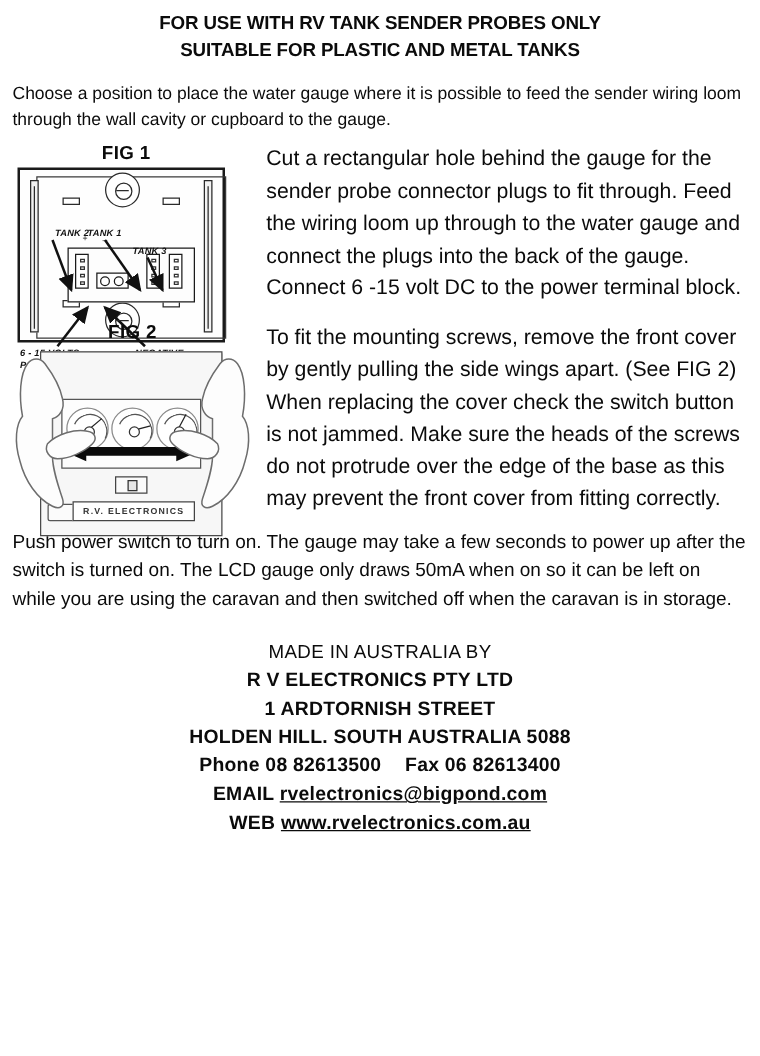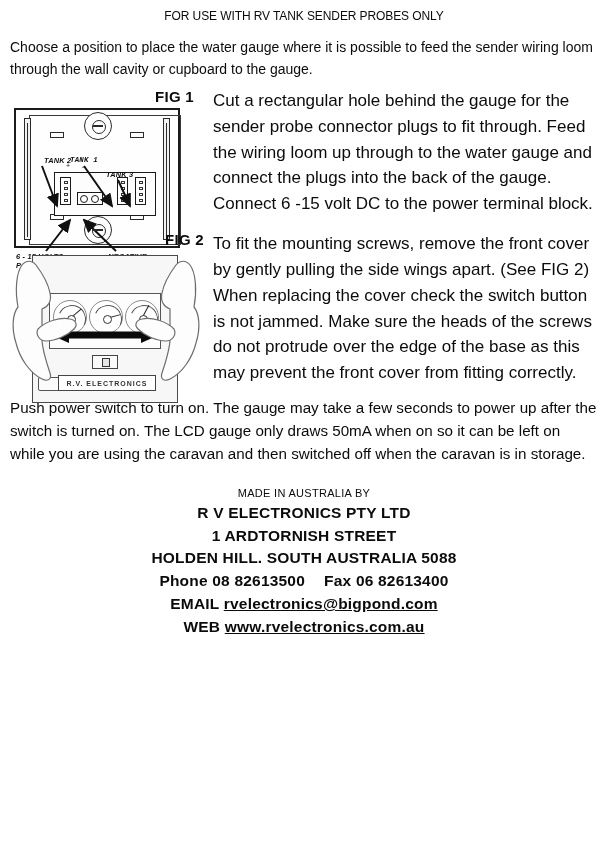--- a/index.html
+++ b/index.html
@@ -21,22 +21,22 @@
     padding-top: 8px;
     text-align: center;
   }
   .title-main {
     font-size: 25px;
     font-weight: bold;
     letter-spacing: 0.2px;
     line-height: 1.15;
   }
   .title-sub {
-    font-size: 12px;
-    font-weight: normal;
+    font-size: 15px;
+    font-weight: bold;
     line-height: 1.45;
     letter-spacing: -0.1px;
     text-align: center;
   }
 
   
   .intro {
     margin: 12px 10px 0 10px;
     font-size: 14px;
     line-height: 1.52;
@@ -46,21 +46,21 @@
   .fig-row {
     position: relative;
     margin-top: 8px;
   }
   .fig-col {
     position: absolute;
     left: 8px;
     top: 0;
   }
   .fig-label {
-    text-align: right;
+    text-align: center;
     font-size: 15px;
     font-weight: bold;
     letter-spacing: 0.3px;
     margin-bottom: 3px;
   }
   .fig-text {
     margin-left: 213px;
     margin-right: 4px;
     font-size: 17px;
     line-height: 1.52;
@@ -209,21 +209,21 @@
     position: absolute;
     font-size: 7.4px;
     font-weight: bold;
     font-style: italic;
     letter-spacing: 0.2px;
     color: #111;
     white-space: nowrap;
     line-height: 1.25;
   }
   .f1-txt.t2 { left: 36px; top: 48px; }
-  .f1-txt.t1 { left: 62px; top: 48px; font-family: Liberation Mono, monospace; }
+  .f1-txt.t1 { left: 62px; top: 48px; }
   .f1-txt.t3 { left: 98px; top: 62px; }
   .f1-txt.pos { left: 8px; top: 144px; }
   .f1-txt.neg { left: 100px; top: 144px; }
 
   
   .fig2 {
     width: 196px;
     height: 160px;
     position: relative;
   }
@@ -344,39 +344,40 @@
     line-height: 1.52;
   }
 
   
   .footer {
     margin-top: 20px;
     text-align: center;
     line-height: 1.48;
   }
   .footer .made {
-    font-size: 11px;
+    font-size: 15px;
     font-weight: normal;
     letter-spacing: 0.3px;
   }
   .footer .bold {
     font-size: 15.5px;
     font-weight: bold;
     letter-spacing: 0.2px;
   }
   .footer .link {
     text-decoration: underline;
   }
   .footer .gap { display: inline-block; width: 10px; }
 </style>
 </head>
 <body>
 
 <div class="header">
   <div class="title-sub">FOR USE WITH RV TANK SENDER PROBES ONLY</div>
+  <div class="title-sub">SUITABLE FOR PLASTIC AND METAL TANKS</div>
 </div>
 
 <div class="intro">Choose a position to place the water gauge where it is possible to feed the sender wiring loom through the wall cavity or cupboard to the gauge.</div>
 
 <div class="fig-row">
   <div class="fig-col">
     <div class="fig-label">FIG 1</div>
     <div class="fig1">
 
       <div class="f1-case">

